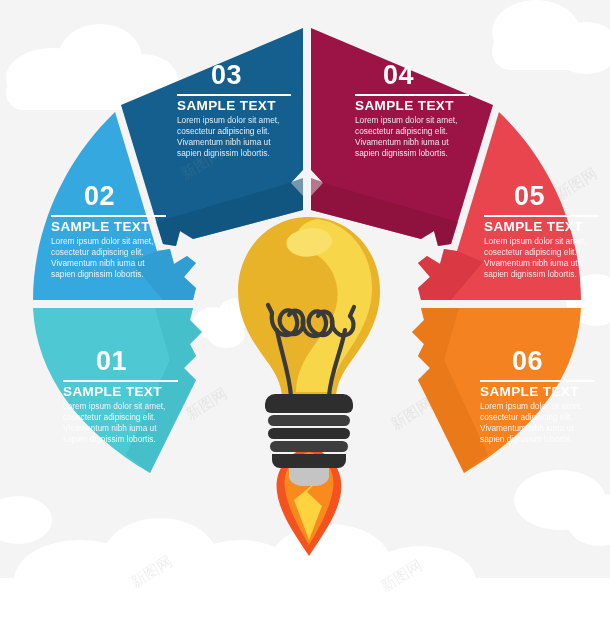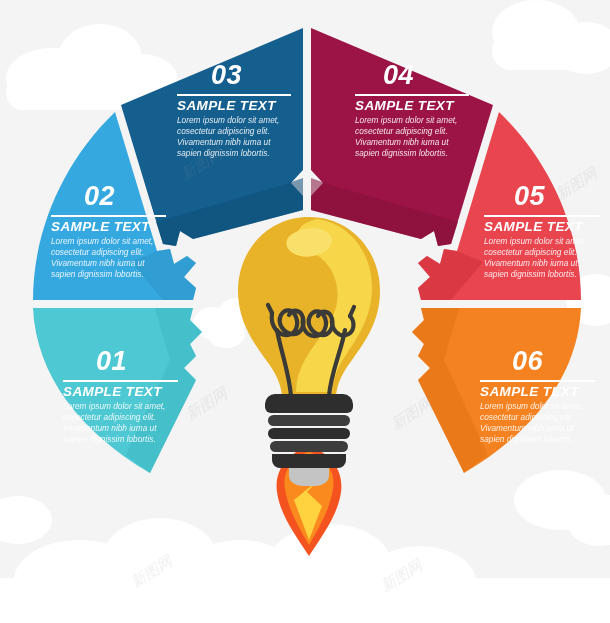--- a/index.html
+++ b/index.html
@@ -3,21 +3,21 @@
 <meta charset="utf-8">
 <style>
   html,body{margin:0;padding:0;}
   body{
     width:610px;height:623px;
     background:#f4f4f4;
     font-family:"Liberation Sans", sans-serif;
     overflow:hidden;
     position:relative;
   }
-  #stage{position:absolute;inset:0;width:610px;height:595px;font-style:italic;}
+  #stage{position:absolute;inset:0;width:610px;height:595px;}
   #stage svg{display:block;}
   .lbl-num{
     font-family:"Liberation Sans", sans-serif;
     font-weight:bold;
     font-size:27px;
     fill:#ffffff;
     letter-spacing:0.5px;
   }
   .lbl-title{
     font-family:"Liberation Sans", sans-serif;

